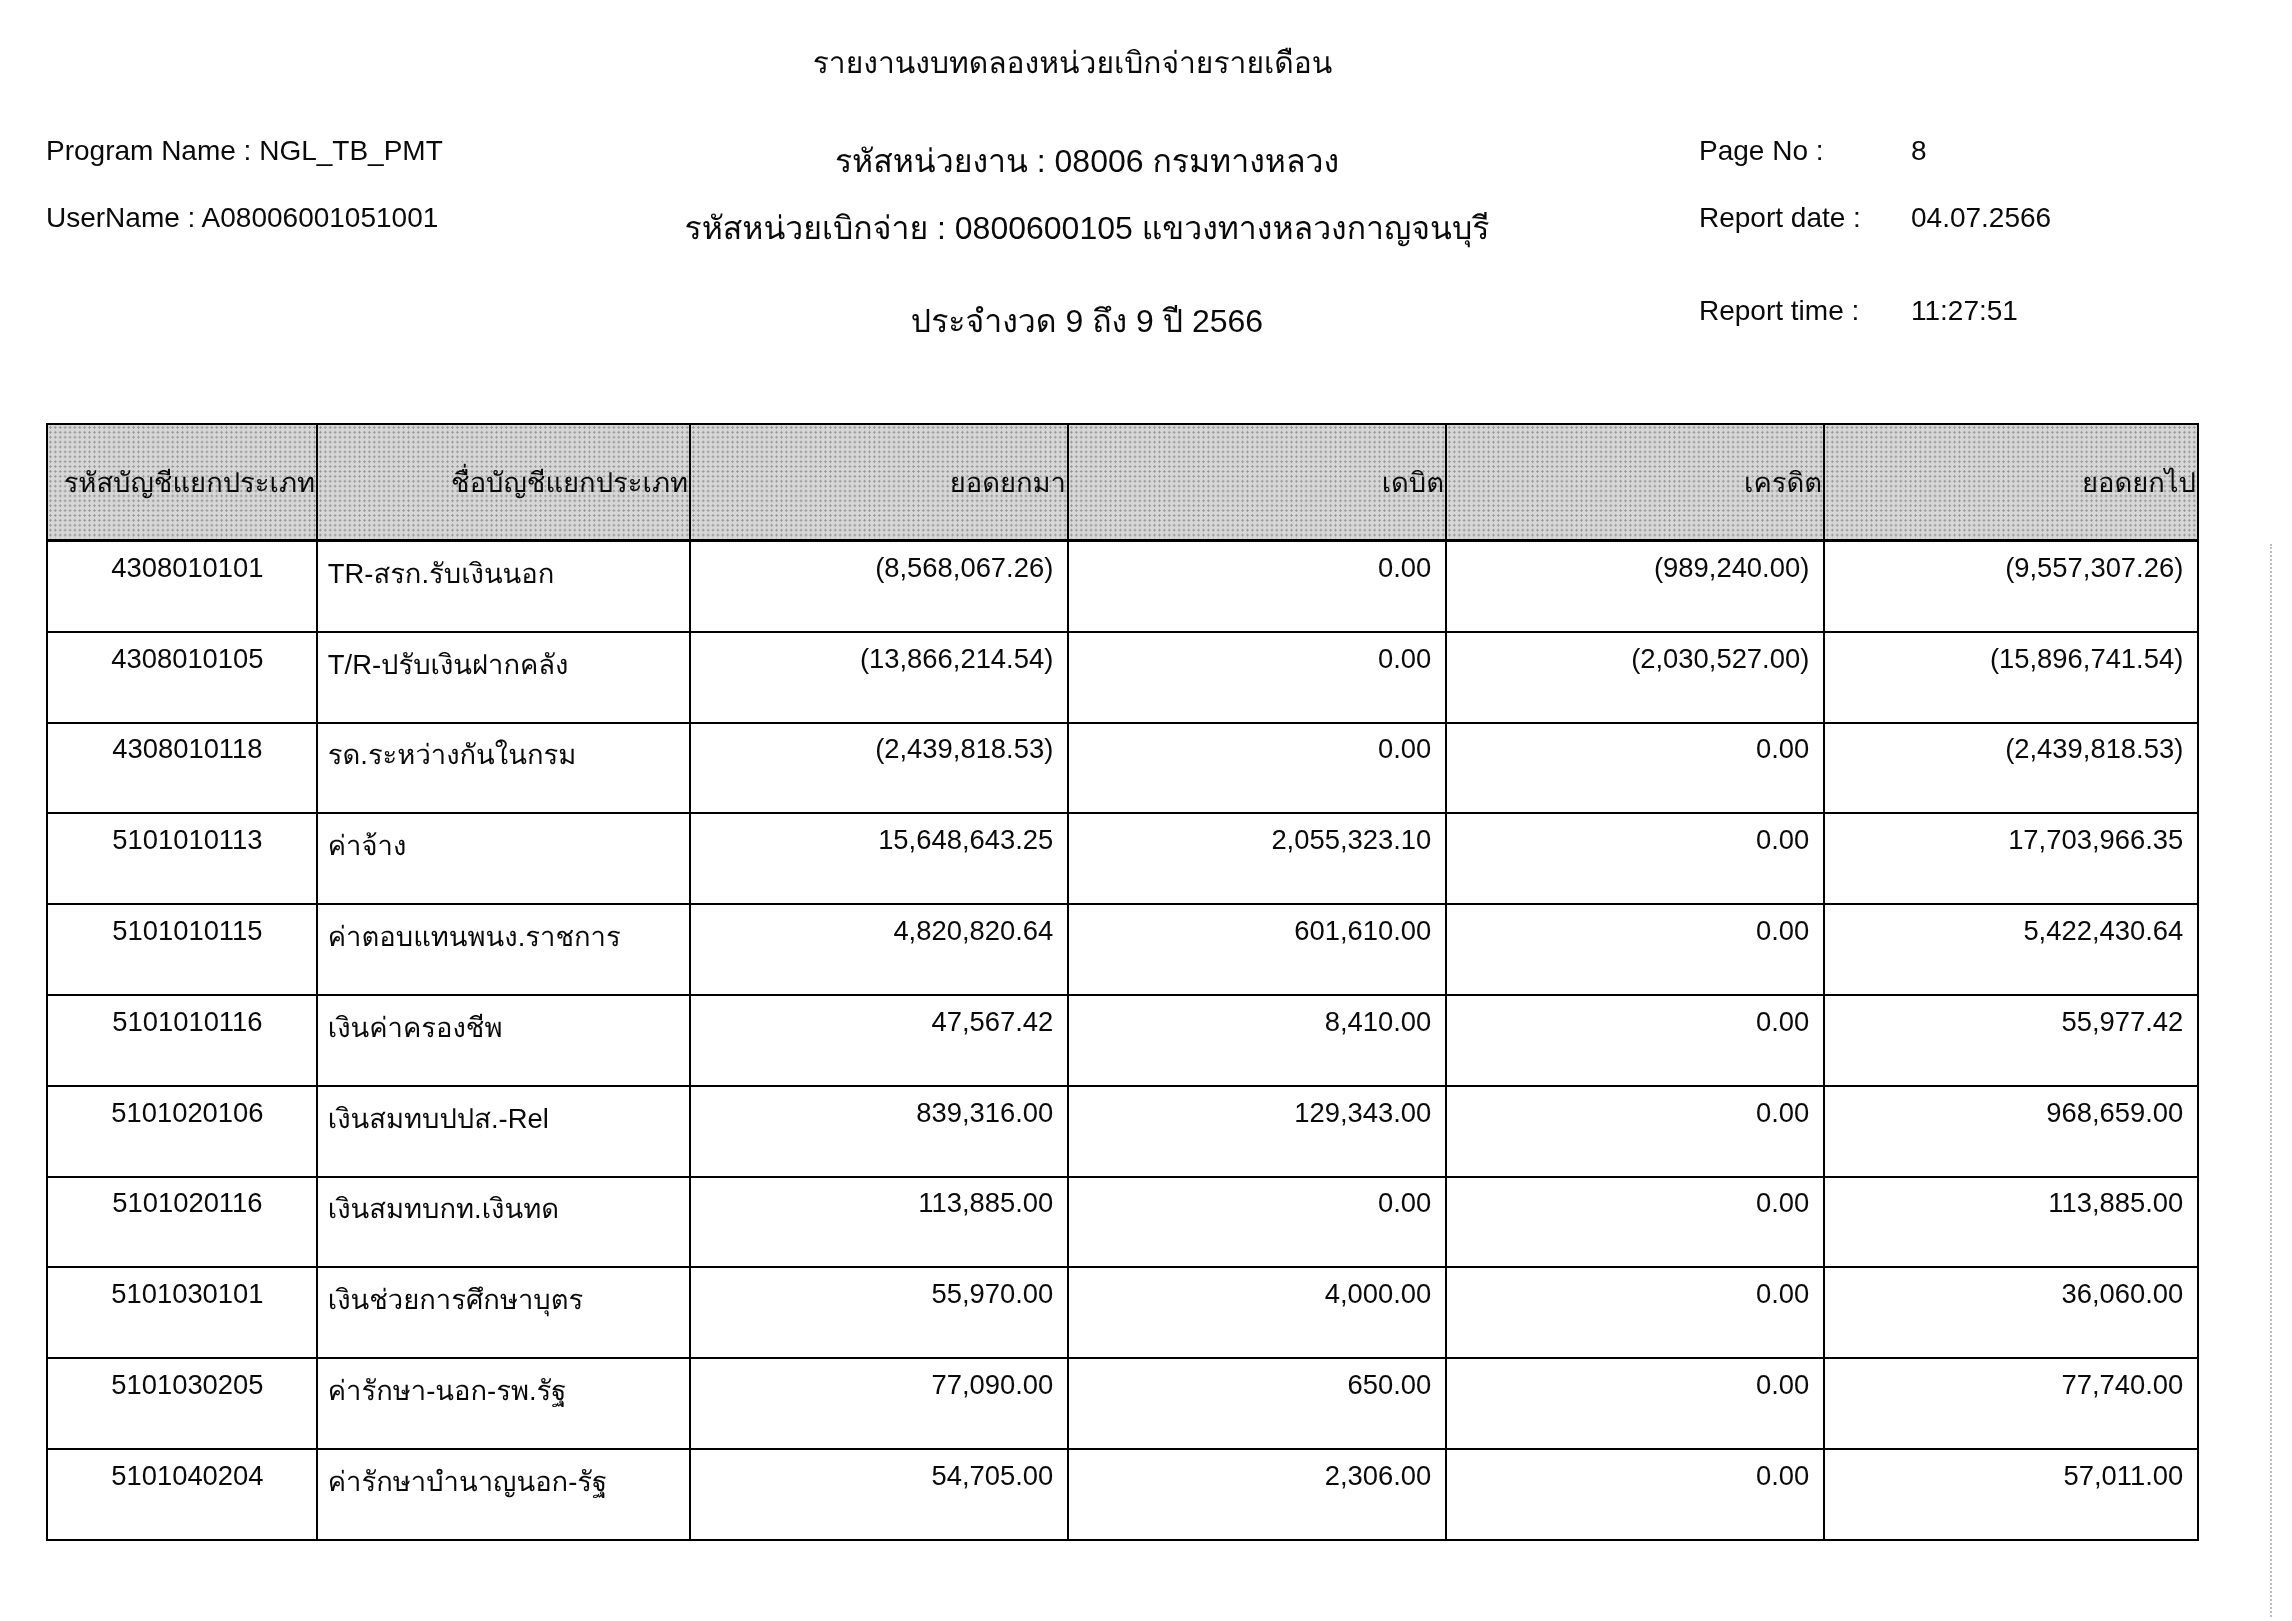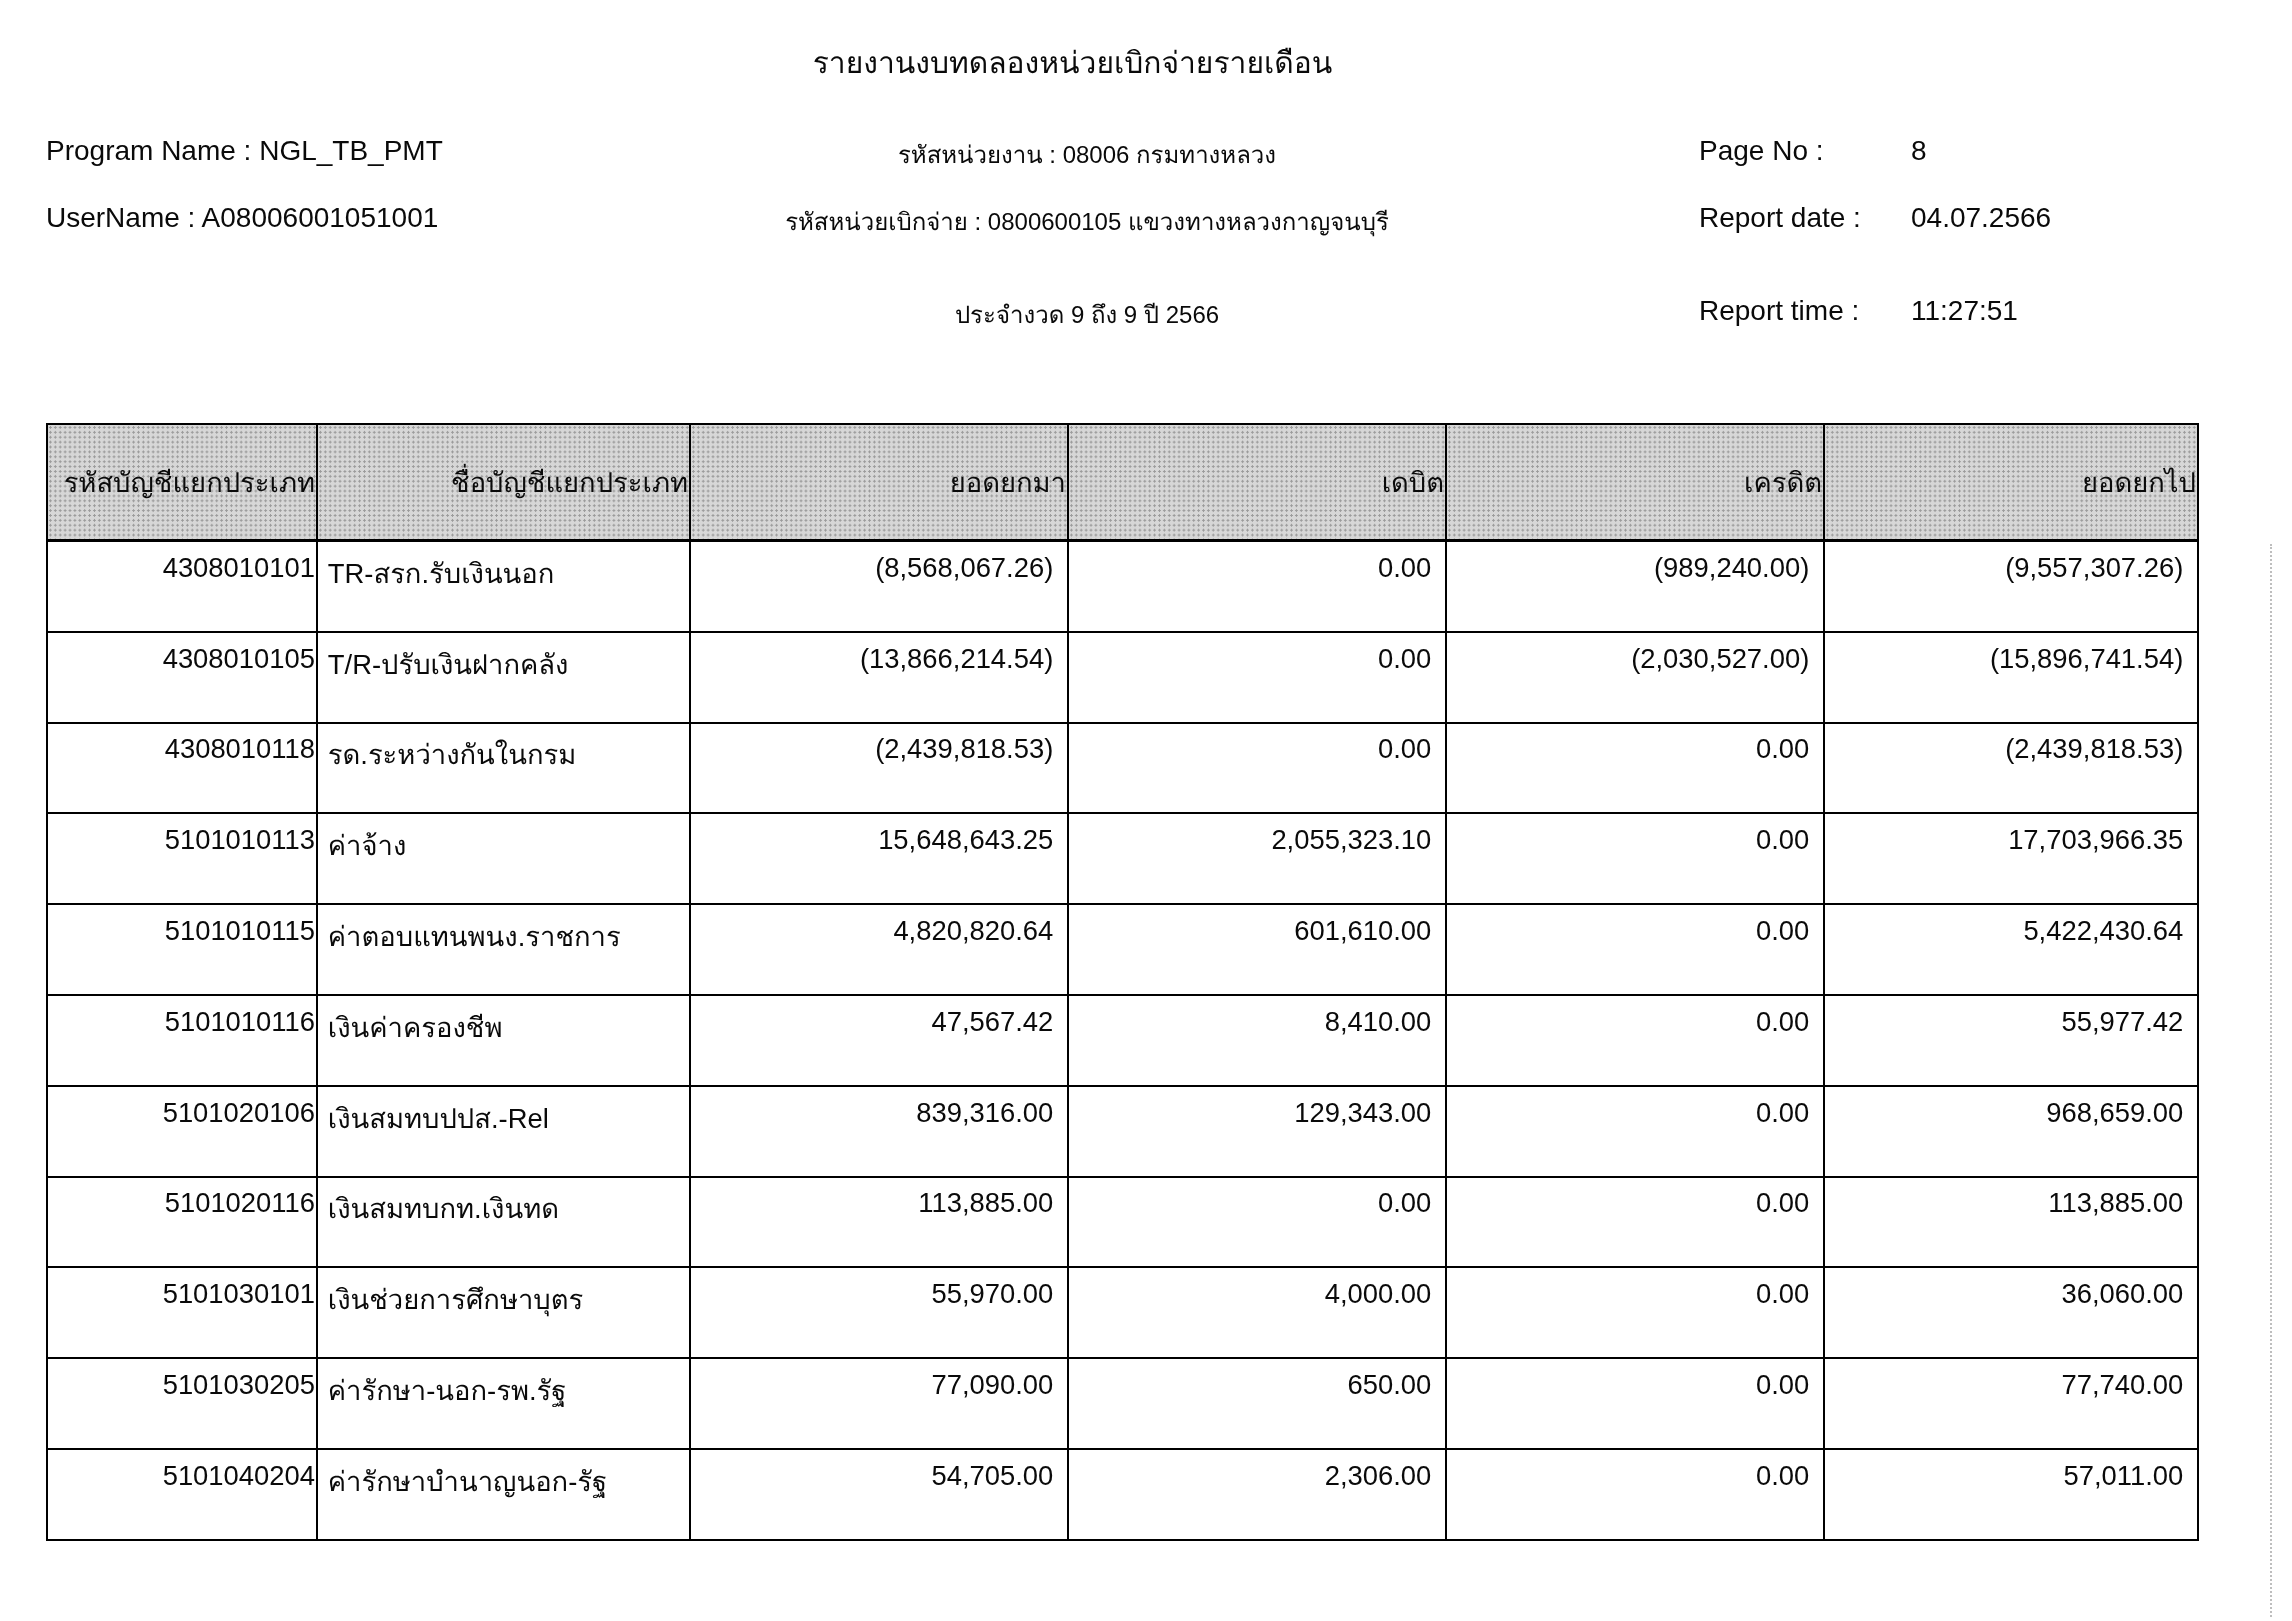--- a/index.html
+++ b/index.html
@@ -13,21 +13,21 @@
     overflow: hidden;
   }
   
   .doc-title {
     position: absolute;
     top: 39px; left: 0; width: 2145px;
     text-align: center;
     font-size: 30px;
   }
   .meta-left { position: absolute; left: 46px; font-size: 28px; white-space: nowrap; }
-  .meta-center { position: absolute; left: 0; width: 2174px; text-align: center; font-size: 24px; white-space: nowrap; }
+  .meta-center { position: absolute; left: 0; width: 2174px; text-align: center; font-size: 32px; white-space: nowrap; }
   .meta-right-label { position: absolute; left: 1699px; font-size: 28px; white-space: nowrap; }
   .meta-right-value { position: absolute; left: 1911px; font-size: 28px; white-space: nowrap; }
   .row-y1 { top: 135px; }
   .row-y2 { top: 202px; }
   .row-y3 { top: 295px; }
   
   table.tb {
     position: absolute;
     top: 423px; left: 46px;
     width: 2152px;
@@ -56,21 +56,21 @@
     background-image: radial-gradient(rgba(0,0,0,0.28) 1px, transparent 1.2px);
     background-size: 4.9px 4.9px;
     border-bottom: 3.9px solid #000;
   }
   table.tb td {
     height: 78px;
     vertical-align: top;
     padding-top: 9.8px;
     border-top: 2.9px solid #000;
   }
-  td.code { text-align: right; padding-left: 11.8px; }
+  td.code { text-align: center; padding-left: 11.8px; }
   td.name { text-align: left; padding-left: 9.8px; border-radius: 23px; }
   td.num  { text-align: right; padding-right: 13.7px; border-radius: 16px; }
   
   .scan-artifact {
     position: absolute;
     left: 2270px; top: 544px;
     height: 1073px; width: 0;
     border-left: 2.9px dotted #8a8a8a;
     opacity: 0.55;
   }

